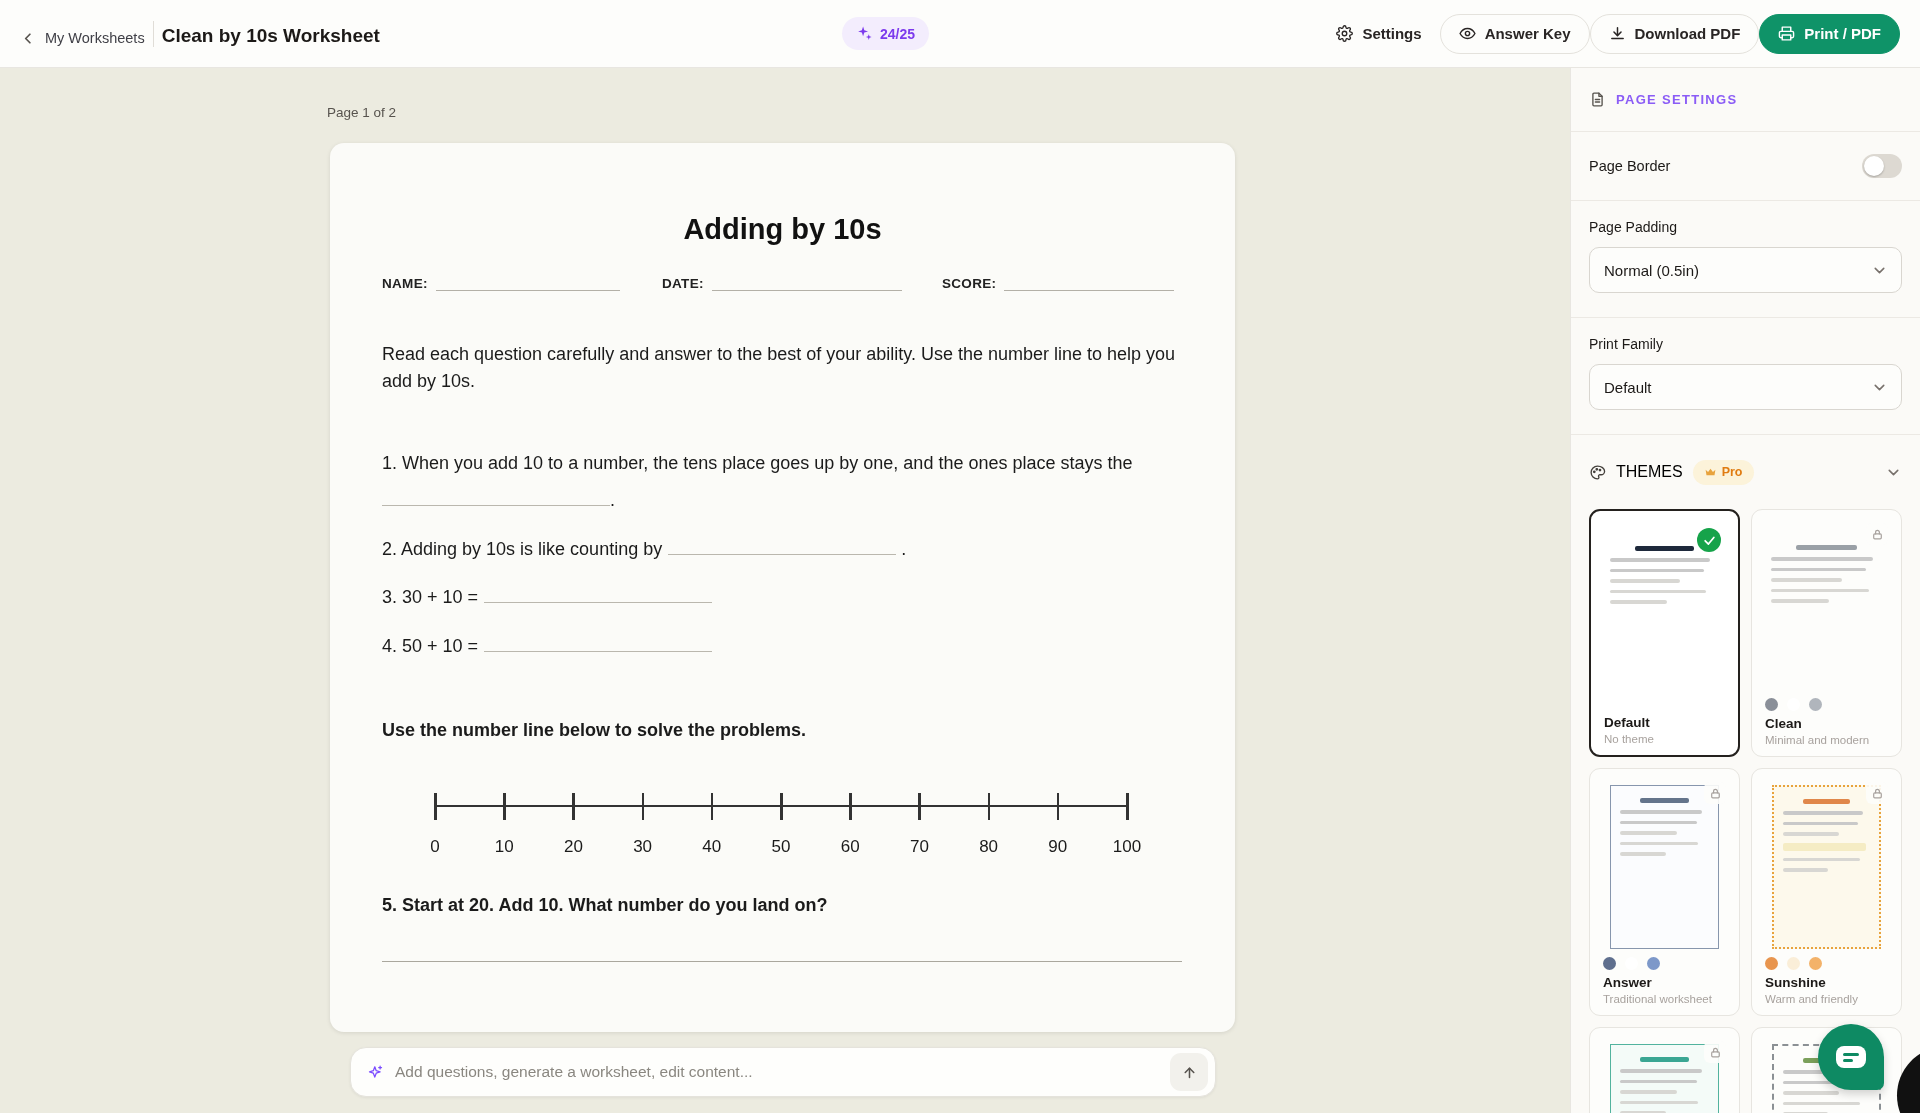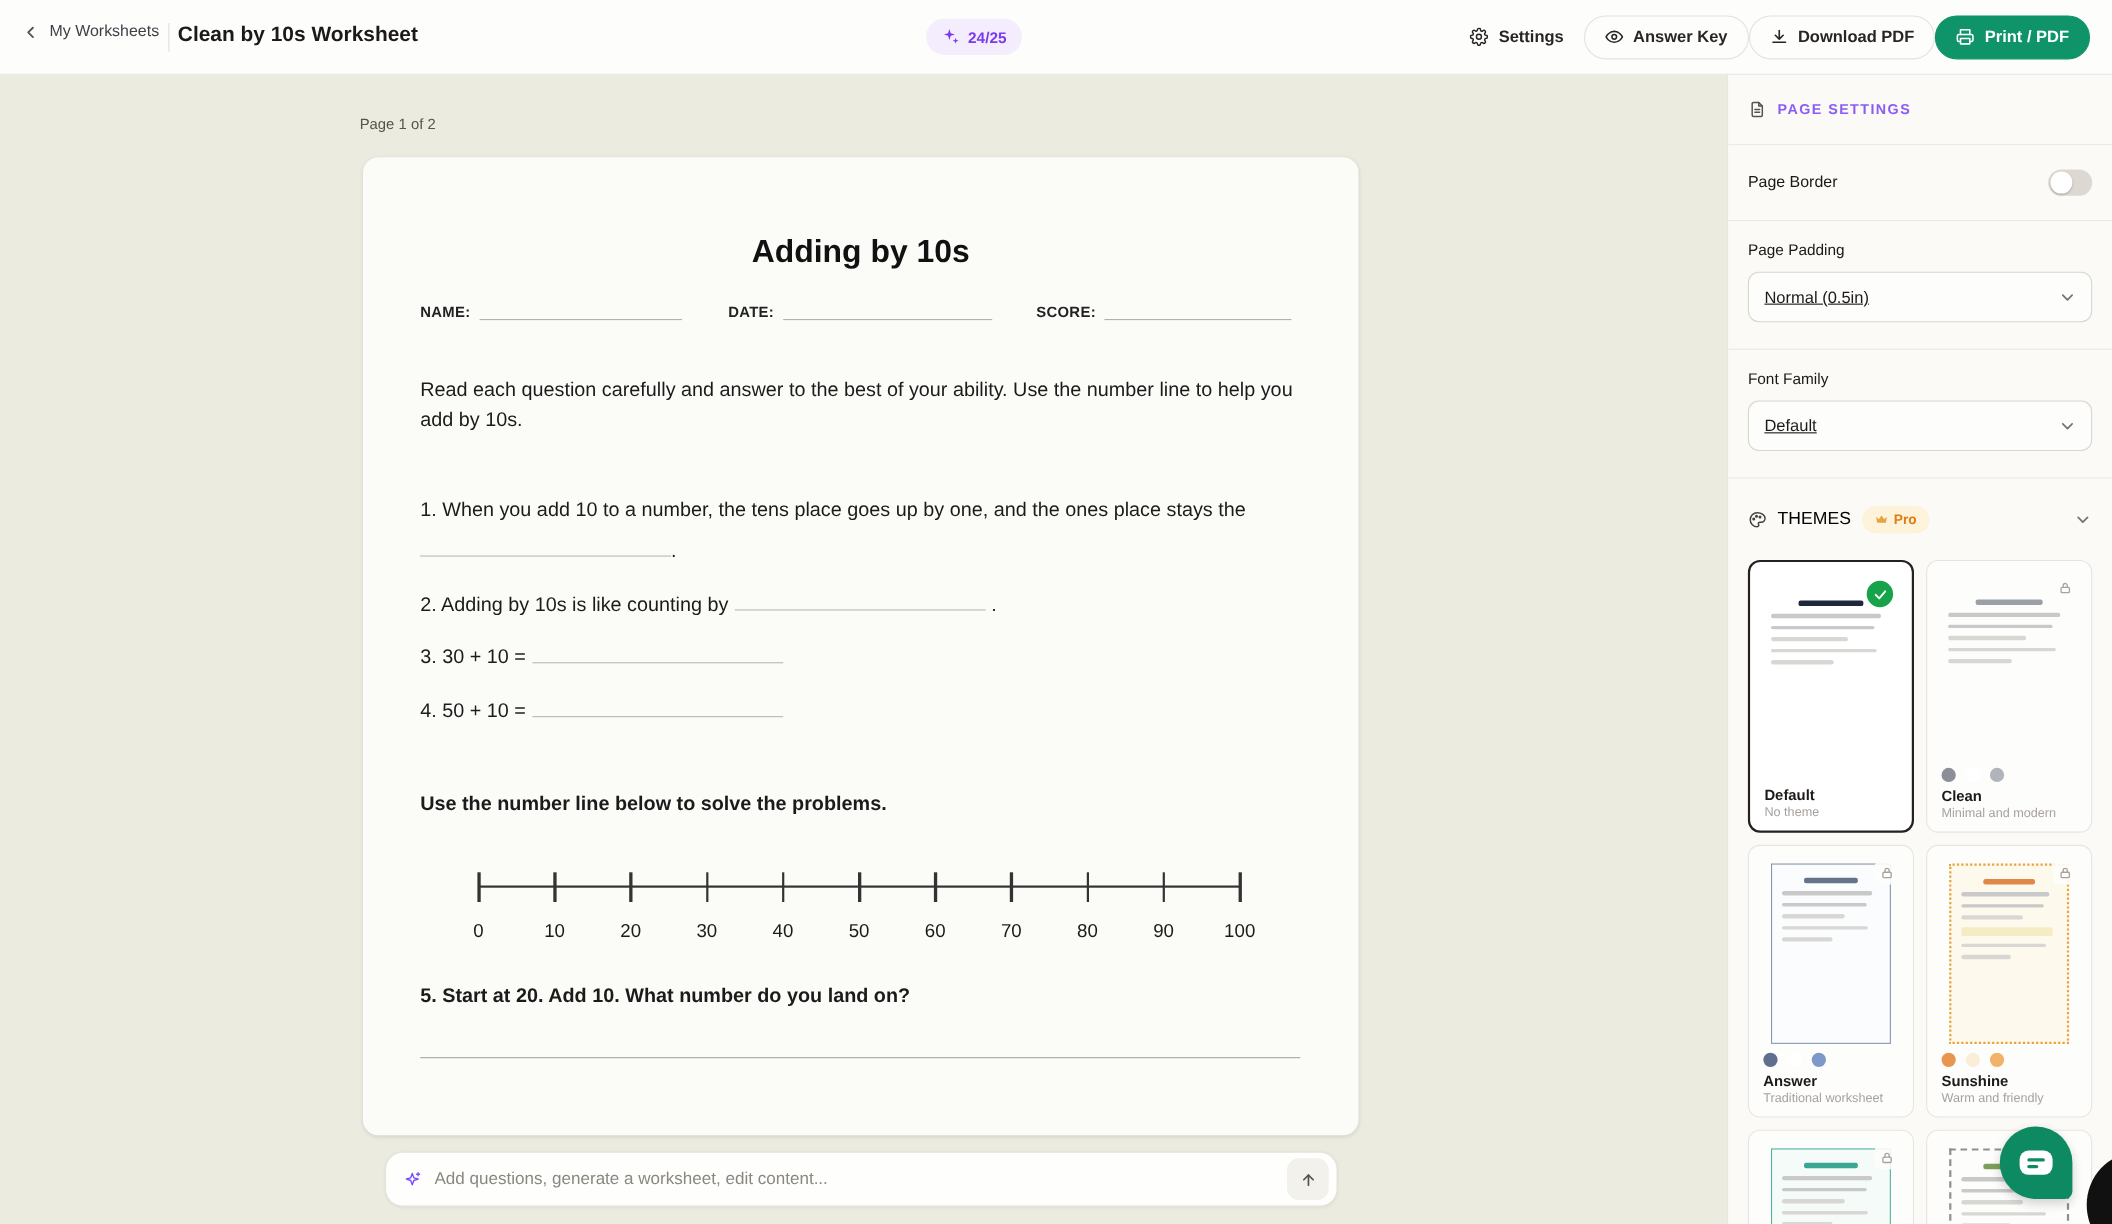--- a/index.html
+++ b/index.html
@@ -3,21 +3,21 @@
 <meta charset="utf-8">
 <style>
   * { margin:0; padding:0; box-sizing:border-box; }
   html,body { width:1920px; height:1113px; overflow:hidden;
     font-family:"Liberation Sans", sans-serif; background:#ecebe0; }
 
   
   .topbar { position:relative; height:68px; background:#fdfdfb;
     border-bottom:1px solid #e8e6e1; display:flex; align-items:center;
     padding:0 20px; z-index:30; }
-  .tb-left { display:flex; align-items:flex-start; }
+  .tb-left { display:flex; align-items:flex-end; }
   .back-btn { display:flex; align-items:center; gap:8px; background:none; border:none;
     font-family:inherit; font-size:14.5px; color:#3f3f46; cursor:pointer; }
   .tb-divider { width:1px; height:26px; background:#e0ddd7; margin:0 8px; }
   .doc-title { font-size:19px; font-weight:bold; color:#1c1917; }
   .credits-badge { position:absolute; left:842px; top:17px; height:33px;
     display:flex; align-items:center; gap:7px; padding:0 14px; border-radius:17px;
     background:#f3edfd; color:#7c3aed; font-size:14px; font-weight:bold; cursor:pointer; }
   .tb-right { margin-left:auto; display:flex; align-items:center; gap:0; }
   .tb-btn { display:flex; align-items:center; gap:9px; height:40px; padding:0 18px;
     border-radius:20px; border:1px solid #e4e2dc; background:#fdfdfb;
@@ -78,21 +78,21 @@
   .setting-row { display:flex; align-items:center; justify-content:space-between; padding:22px 0; }
   .setting-label { font-size:14.5px; color:#1c1917; }
   .toggle { width:40px; height:24px; border-radius:12px; background:#ddd9d2; position:relative;
     cursor:pointer; }
   .toggle .knob { position:absolute; top:2px; left:2px; width:20px; height:20px;
     border-radius:50%; background:#fff; box-shadow:0 1px 2px rgba(0,0,0,.25); }
   .field-block { padding:18px 0 24px 0; }
   .field-label { font-size:14px; color:#1c1917; margin-bottom:12px; }
   .select { position:relative; height:46px; border:1px solid #d9d6d0; border-radius:10px;
     background:#fdfdfb; display:flex; align-items:center; padding:0 14px;
-    font-size:15px; color:#1c1917; cursor:pointer;text-decoration:underline; }
+    font-size:15px; color:#1c1917; cursor:pointer; }
   .select svg { position:absolute; right:13px; }
 
   .themes-header { display:flex; align-items:center; gap:10px; height:74px; }
   .pro-badge { display:flex; align-items:center; gap:5px; height:25px; padding:0 11px;
     border-radius:13px; background:#fcf3da; color:#e07c12; font-size:12.5px; font-weight:bold; }
   .themes-header .chev { margin-left:auto; }
 
   .theme-grid { display:grid; grid-template-columns:1fr 1fr; gap:11px; }
   .theme-card { background:#fdfdfb; border:1px solid #e7e5e0; border-radius:11px;
     padding:9px 9px 10px 9px; height:248px; display:flex; flex-direction:column;
@@ -300,21 +300,21 @@
       <div class="select">
         <span>Normal (0.5in)</span>
         <svg class="icon16" viewBox="0 0 24 24" fill="none" stroke="#78716c" stroke-width="2.2" stroke-linecap="round" stroke-linejoin="round">
             <polyline points="6 9 12 15 18 9"></polyline>
           </svg>
       </div>
     </div>
     <div class="sb-divider"></div>
 
     <div class="field-block">
-      <div class="field-label">Font Family</div>
+      <div class="field-label">Print Family</div>
       <div class="select">
         <span>Default</span>
         <svg class="icon16" viewBox="0 0 24 24" fill="none" stroke="#78716c" stroke-width="2.2" stroke-linecap="round" stroke-linejoin="round">
             <polyline points="6 9 12 15 18 9"></polyline>
           </svg>
       </div>
     </div>
     <div class="sb-divider"></div>
 
     <div class="themes-header">

